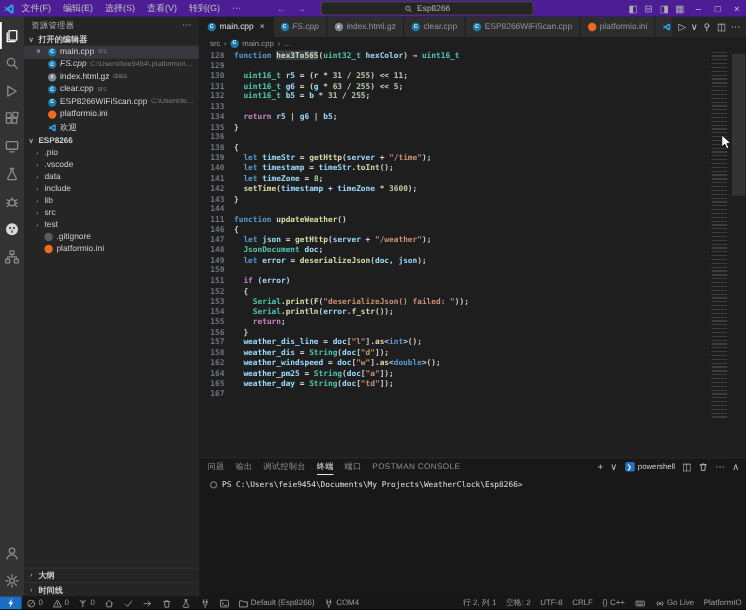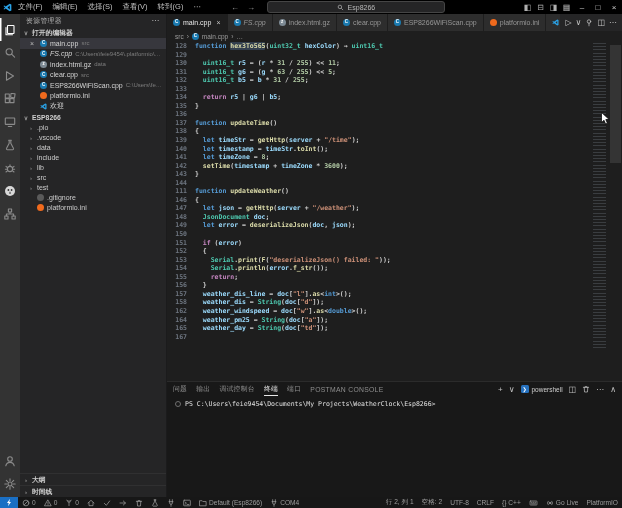--- a/index.html
+++ b/index.html
@@ -1,19 +1,19 @@
 <!DOCTYPE html>
 <html><head>
 <meta charset="utf-8">
 <style>
   html,body{margin:0;padding:0;background:#000;}
   #app{position:relative;width:622px;height:508px;background:#1e1e1e;overflow:hidden;
        font-family:"Liberation Sans",sans-serif;color:#cccccc;-webkit-font-smoothing:antialiased;}
   
-  #titlebar{position:absolute;left:0;top:0;right:0;height:14px;background:#000000;display:flex;align-items:center;font-size:7.5px;color:#c2c2c2;justify-content:flex-end;}
+  #titlebar{position:absolute;left:0;top:0;right:0;height:14px;background:#4c1d95;display:flex;align-items:center;font-size:7.5px;color:#c2c2c2;justify-content:flex-end;}
   #logo{width:14px;display:flex;justify-content:center;}
   #menubar{display:flex;gap:2px;}
   #menubar .menu{padding:1px 4px;border-radius:2px;}
   #nav-arrows{margin-left:26px;display:flex;gap:8px;color:#9a9a9a;font-size:8px;}
   #searchbox{margin-left:12px;width:176px;height:10px;background:#252526;border:1px solid #454545;border-radius:3px;
              display:flex;align-items:center;gap:4px;justify-content:center;color:#b8b8b8;font-size:7px;}
   #titlebar-right{margin-left:auto;display:flex;align-items:center;gap:1px;}
   .tb-ic{width:13px;text-align:center;font-size:8px;color:#b0b0b0;}
   .win-ic{width:16px;text-align:center;font-size:8px;color:#cfcfcf;}
   
@@ -374,21 +374,20 @@
         <div id="lines">
             <div class="cl"><span class="ln">128</span><span class="lc"><span class="seg-kw">function</span><span class="seg-pl"> </span><span class="seg-fnh">hex3To565</span><span class="seg-pl">(</span><span class="seg-ty">uint32_t</span><span class="seg-pl"> </span><span class="seg-va">hexColor</span><span class="seg-pl">) → </span><span class="seg-ty">uint16_t</span></span></div>
             <div class="cl"><span class="ln">129</span><span class="lc"></span></div>
             <div class="cl"><span class="ln">130</span><span class="lc"><span class="seg-pl">  </span><span class="seg-ty">uint16_t</span><span class="seg-pl"> </span><span class="seg-va">r5</span><span class="seg-pl"> = (</span><span class="seg-va">r</span><span class="seg-pl"> * </span><span class="seg-nu">31</span><span class="seg-pl"> / </span><span class="seg-nu">255</span><span class="seg-pl">) &lt;&lt; </span><span class="seg-nu">11</span><span class="seg-pl">;</span></span></div>
             <div class="cl"><span class="ln">131</span><span class="lc"><span class="seg-pl">  </span><span class="seg-ty">uint16_t</span><span class="seg-pl"> </span><span class="seg-va">g6</span><span class="seg-pl"> = (</span><span class="seg-va">g</span><span class="seg-pl"> * </span><span class="seg-nu">63</span><span class="seg-pl"> / </span><span class="seg-nu">255</span><span class="seg-pl">) &lt;&lt; </span><span class="seg-nu">5</span><span class="seg-pl">;</span></span></div>
             <div class="cl"><span class="ln">132</span><span class="lc"><span class="seg-pl">  </span><span class="seg-ty">uint16_t</span><span class="seg-pl"> </span><span class="seg-va">b5</span><span class="seg-pl"> = </span><span class="seg-va">b</span><span class="seg-pl"> * </span><span class="seg-nu">31</span><span class="seg-pl"> / </span><span class="seg-nu">255</span><span class="seg-pl">;</span></span></div>
             <div class="cl"><span class="ln">133</span><span class="lc"></span></div>
             <div class="cl"><span class="ln">134</span><span class="lc"><span class="seg-pl">  </span><span class="seg-ctl">return</span><span class="seg-pl"> </span><span class="seg-va">r5</span><span class="seg-pl"> | </span><span class="seg-va">g6</span><span class="seg-pl"> | </span><span class="seg-va">b5</span><span class="seg-pl">;</span></span></div>
             <div class="cl"><span class="ln">135</span><span class="lc"><span class="seg-pl">}</span></span></div>
             <div class="cl"><span class="ln">136</span><span class="lc"></span></div>
-            <div class="cl"><span class="ln">137</span><span class="lc"><span class="seg-kw">function</span><span class="seg-pl"> </span><span class="seg-fn">updateTime</span><span class="seg-pl">()</span></span></div>
             <div class="cl"><span class="ln">138</span><span class="lc"><span class="seg-pl">{</span></span></div>
             <div class="cl"><span class="ln">139</span><span class="lc"><span class="seg-pl">  </span><span class="seg-kw">let</span><span class="seg-pl"> </span><span class="seg-va">timeStr</span><span class="seg-pl"> = </span><span class="seg-fn">getHttp</span><span class="seg-pl">(</span><span class="seg-va">server</span><span class="seg-pl"> + </span><span class="seg-st">"/time"</span><span class="seg-pl">);</span></span></div>
             <div class="cl"><span class="ln">140</span><span class="lc"><span class="seg-pl">  </span><span class="seg-kw">let</span><span class="seg-pl"> </span><span class="seg-va">timestamp</span><span class="seg-pl"> = </span><span class="seg-va">timeStr</span><span class="seg-pl">.</span><span class="seg-fn">toInt</span><span class="seg-pl">();</span></span></div>
             <div class="cl"><span class="ln">141</span><span class="lc"><span class="seg-pl">  </span><span class="seg-kw">let</span><span class="seg-pl"> </span><span class="seg-va">timeZone</span><span class="seg-pl"> = </span><span class="seg-nu">8</span><span class="seg-pl">;</span></span></div>
             <div class="cl"><span class="ln">142</span><span class="lc"><span class="seg-pl">  </span><span class="seg-fn">setTime</span><span class="seg-pl">(</span><span class="seg-va">timestamp</span><span class="seg-pl"> + </span><span class="seg-va">timeZone</span><span class="seg-pl"> * </span><span class="seg-nu">3600</span><span class="seg-pl">);</span></span></div>
             <div class="cl"><span class="ln">143</span><span class="lc"><span class="seg-pl">}</span></span></div>
             <div class="cl"><span class="ln">144</span><span class="lc"></span></div>
             <div class="cl"><span class="ln">111</span><span class="lc"><span class="seg-kw">function</span><span class="seg-pl"> </span><span class="seg-fn">updateWeather</span><span class="seg-pl">()</span></span></div>
             <div class="cl"><span class="ln">146</span><span class="lc"><span class="seg-pl">{</span></span></div>
             <div class="cl"><span class="ln">147</span><span class="lc"><span class="seg-pl">  </span><span class="seg-kw">let</span><span class="seg-pl"> </span><span class="seg-va">json</span><span class="seg-pl"> = </span><span class="seg-fn">getHttp</span><span class="seg-pl">(</span><span class="seg-va">server</span><span class="seg-pl"> + </span><span class="seg-st">"/weather"</span><span class="seg-pl">);</span></span></div>

